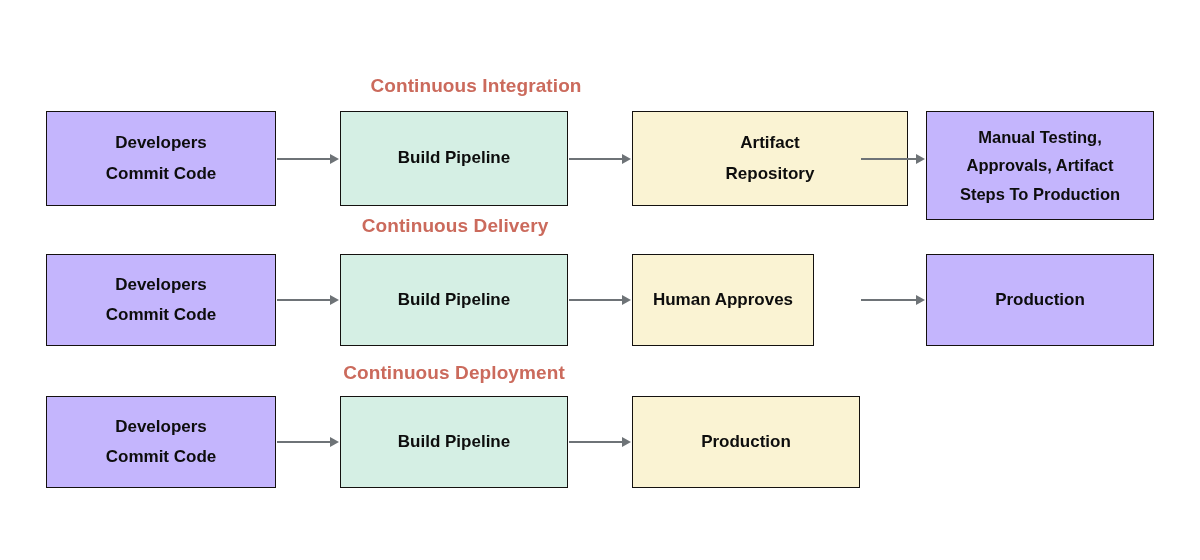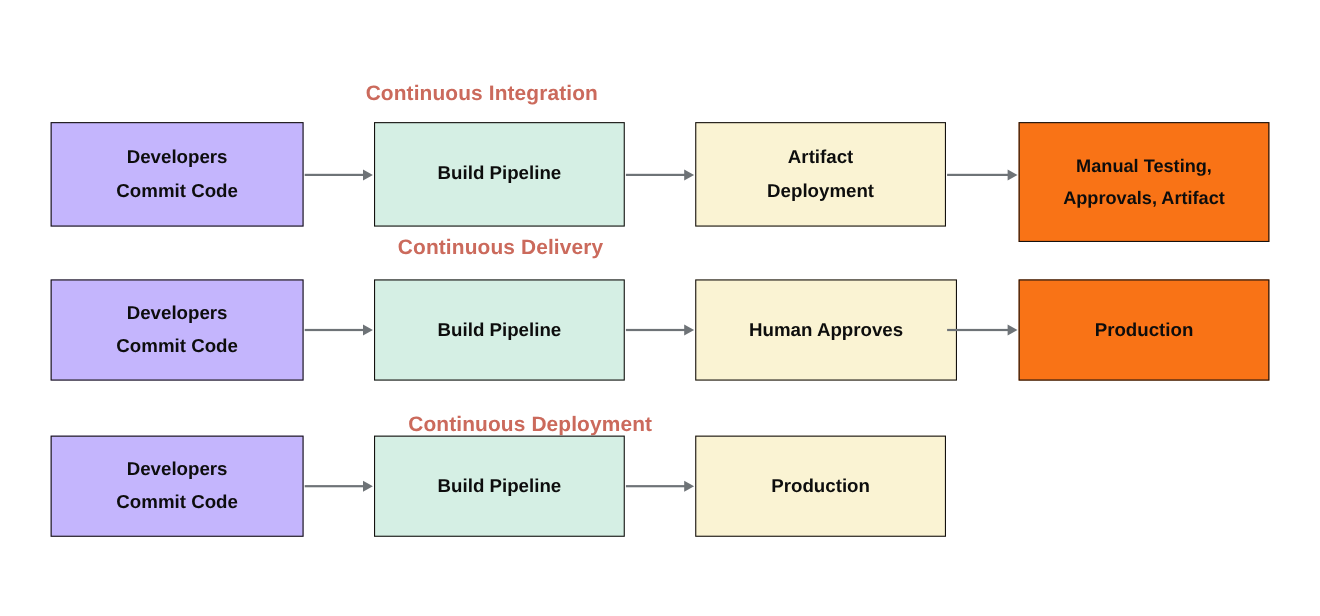--- a/index.html
+++ b/index.html
@@ -46,21 +46,21 @@
     line-height: 1.78;
     padding: 0 10px;
   }
   .node .label {
     display: block;
     width: 100%;
   }
   .node.pink   { background: #c4b5fd; }
   .node.mint   { background: #d5efe4; }
   .node.cream  { background: #faf3d3; }
-  .node.blue   { background: #f97316; }
+  .node.blue   { background: #c4b5fd; }
 
   
   .connector {
     position: absolute;
     height: 12px;
     pointer-events: none;
   }
   .connector .shaft {
     position: absolute;
     left: 0;
@@ -77,21 +77,21 @@
     border-top: 5px solid transparent;
     border-bottom: 5px solid transparent;
     border-left: 9px solid #6e7377;
   }
 </style>
 </head>
 <body>
 
 <div class="canvas">
 
-  <div class="section-title" style="left:438px; top:75px;">Continuous Integration</div>
+  <div class="section-title" style="left:476px; top:75px;">Continuous Integration</div>
 
   <div class="node pink" style="left:46px; top:111px; width:230px; height:95px;">
     <span class="label">
       <span>Developers</span><br>
       <span>Commit Code</span>
     </span>
   </div>
 
   <div class="connector" style="left:277px; top:153px; width:62px;">
     <div class="shaft" style="width:55px;"></div>
@@ -100,36 +100,37 @@
 
   <div class="node mint" style="left:340px; top:111px; width:228px; height:95px;">
     <span class="label">Build Pipeline</span>
   </div>
 
   <div class="connector" style="left:569px; top:153px; width:62px;">
     <div class="shaft" style="width:55px;"></div>
     <div class="head"></div>
   </div>
 
-  <div class="node cream" style="left:632px; top:111px; width:228px; height:95px;">
+  <div class="node cream" style="left:632px; top:111px; width:276px; height:95px;">
     <span class="label">
       <span>Artifact</span><br>
-      <span>Deployment</span>
+      <span>Repository</span>
     </span>
   </div>
 
   <div class="connector" style="left:861px; top:153px; width:64px;">
     <div class="shaft" style="width:57px;"></div>
     <div class="head"></div>
   </div>
 
   <div class="node blue" style="left:926px; top:111px; width:228px; height:109px; font-size:16.5px; line-height:1.7;">
     <span class="label">
       <span>Manual Testing,</span><br>
       <span>Approvals, Artifact</span><br>
+      <span>Steps To Production</span>
     </span>
   </div>
 
   <div class="section-title" style="left:455px; top:215px;">Continuous Delivery</div>
 
   <div class="node pink" style="left:46px; top:254px; width:230px; height:92px;">
     <span class="label">
       <span>Developers</span><br>
       <span>Commit Code</span>
     </span>
@@ -142,34 +143,34 @@
 
   <div class="node mint" style="left:340px; top:254px; width:228px; height:92px;">
     <span class="label">Build Pipeline</span>
   </div>
 
   <div class="connector" style="left:569px; top:294px; width:62px;">
     <div class="shaft" style="width:55px;"></div>
     <div class="head"></div>
   </div>
 
-  <div class="node cream" style="left:632px; top:254px; width:238px; height:92px;">
+  <div class="node cream" style="left:632px; top:254px; width:182px; height:92px;">
     <span class="label">Human Approves</span>
   </div>
 
   <div class="connector" style="left:861px; top:294px; width:64px;">
     <div class="shaft" style="width:57px;"></div>
     <div class="head"></div>
   </div>
 
   <div class="node blue" style="left:926px; top:254px; width:228px; height:92px;">
     <span class="label">Production</span>
   </div>
 
-  <div class="section-title" style="left:454px; top:376px;margin-left:28px;">Continuous Deployment</div>
+  <div class="section-title" style="left:454px; top:362px;">Continuous Deployment</div>
 
   <div class="node pink" style="left:46px; top:396px; width:230px; height:92px;">
     <span class="label">
       <span>Developers</span><br>
       <span>Commit Code</span>
     </span>
   </div>
 
   <div class="connector" style="left:277px; top:436px; width:62px;">
     <div class="shaft" style="width:55px;"></div>

